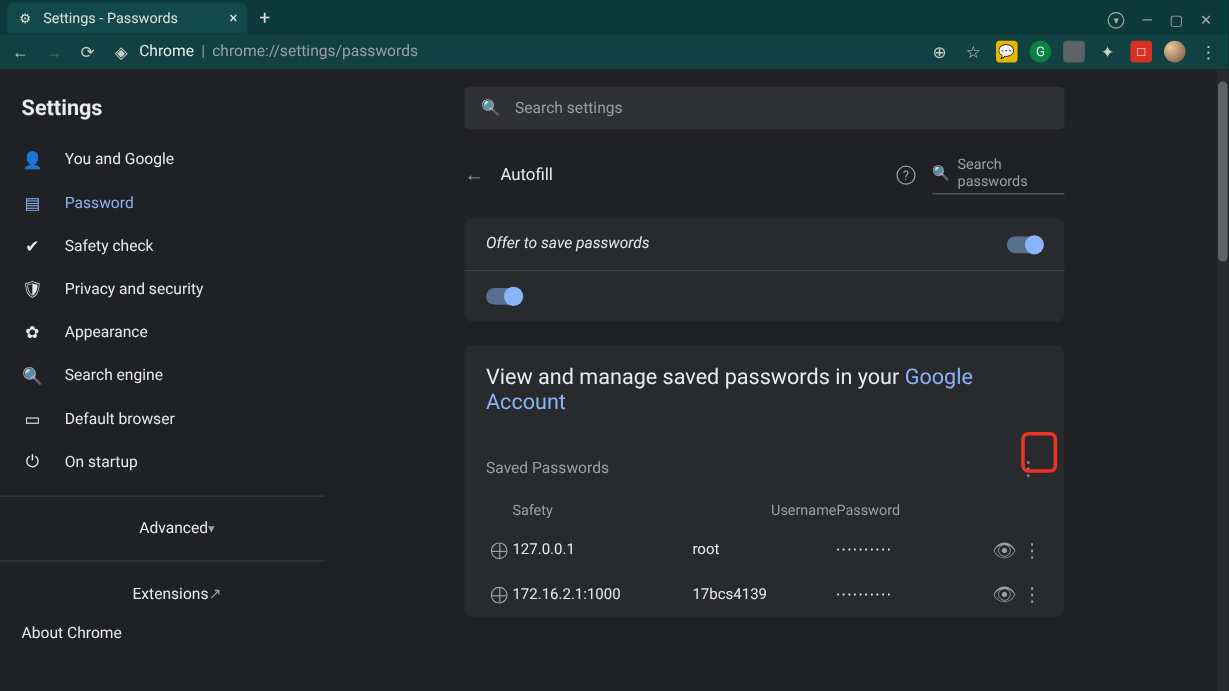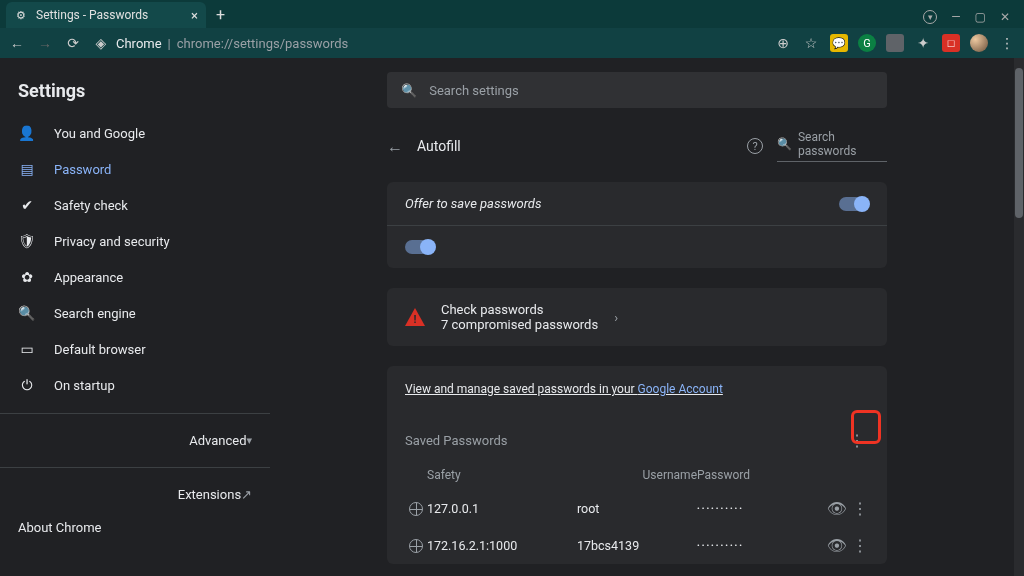--- a/index.html
+++ b/index.html
@@ -29,21 +29,21 @@
   
   .content { flex: 1; display: flex; background: #202124; position: relative; }
 
   
   .sidebar { width: 270px; background: #202124; padding-top: 14px; display: flex; flex-direction: column; font-size: 13px; }
   .sidebar-header { font-size: 18px; color: #e8eaed; padding: 8px 18px 14px 18px; font-weight: bold; }
   .side-item { display: flex; align-items: center; gap: 18px; padding: 9px 18px; color: #e8eaed; cursor: pointer; }
   .side-item.active { color: #8ab4f8; }
   .side-item .icon { width: 18px; height: 18px; display: flex; align-items: center; justify-content: center; font-size: 14px; }
   .side-sep { height: 1px; background: #3c4043; margin: 10px 0; }
-  .side-heading { display: flex; align-items: center; justify-content: flex-end; padding: 9px 18px; color: #e8eaed; margin-left: 25px; }
+  .side-heading { display: flex; align-items: center; justify-content: center; padding: 9px 18px; color: #e8eaed; margin-left: 25px; }
   .external-icon { font-size: 13px; color: #9aa0a6; }
 
   
   .main { flex: 1; display: flex; justify-content: center; overflow: hidden; position: relative; }
   .main-inner { width: 500px; margin-left: -20px; display: flex; flex-direction: column; }
 
   
   .search-settings { margin-top: 14px; background: #303134; border-radius: 4px; height: 36px; display: flex; align-items: center; padding: 0 14px; gap: 12px; color: #9aa0a6; font-size: 13px; }
 
   
@@ -59,21 +59,21 @@
   .row .rtitle { color: #e8eaed; font-size: 13px; font-style: italic; }
   .row .rdesc { color: #9aa0a6; font-size: 12px; margin-top: 3px; line-height: 1.35; }
 
   .toggle { width: 30px; height: 14px; background: #8ab4f880; border-radius: 10px; position: relative; }
   .toggle::after { content: ''; position: absolute; width: 16px; height: 16px; background: #8ab4f8; border-radius: 50%; right: -1px; top: -1px; }
 
   .check-row { display: flex; align-items: center; gap: 16px; padding: 14px 18px; }
   .warn-tri { width: 20px; height: 18px; background: #d93025; clip-path: polygon(50% 0, 100% 100%, 0 100%); position: relative; display:flex;align-items:center;justify-content:center; }
   .warn-tri::after { content: '!'; color: #292a2d; font-size: 11px; font-weight: bold; position: relative; top: 2px; }
 
-  .manage-row { padding: 16px 18px; font-size: 12px; text-decoration: underline; }
+  .manage-row { padding: 16px 18px; font-size: 18px; }
   .link { color: #8ab4f8; }
 
   .sp-head { display: flex; align-items: center; padding: 16px 18px 6px 18px; color: #9aa0a6; font-size: 13px; gap: 28px; }
   .sp-head .spacer { flex: 1; }
   .more-dots { width: 24px; height: 24px; display: flex; align-items: center; justify-content: center; color: #9aa0a6; font-size: 16px; }
   .red-circle { border: 3px solid #ef3323; border-radius: 6px; padding: 8px 4px; position: absolute; }
 
   .cols-head { display: flex; padding: 10px 18px 8px 40px; color: #9aa0a6; font-size: 12px; }
   .col-w { width: 150px; }
   .col-u { width: 120px; text-align: right; }
@@ -210,30 +210,20 @@
           <div class="rtxt">
               <div class="rtitle">Offer to save passwords</div>
             </div>
           <div class="toggle"></div>
         </div>
         <div class="row">
           <div class="toggle"></div>
         </div>
       </div>
 
-      <div class="section">
-        <div class="check-row">
-          <div class="warn-tri"></div>
-          <div class="rtxt">
-            <div class="rtitle">Check passwords</div>
-            <div class="rdesc">7 compromised passwords</div>
-          </div>
-          <span style="color:#9aa0a6">›</span>
-        </div>
-      </div>
 
       <div class="section" style="position:relative">
         <div class="manage-row">
           <span>View and manage saved passwords in your </span><span class="link">Google Account</span>
         </div>
 
         <div class="sp-head" style="position:relative">
           <span>Saved Passwords</span>
           <span class="spacer"></span>
           <span class="more-dots">⋮</span>

